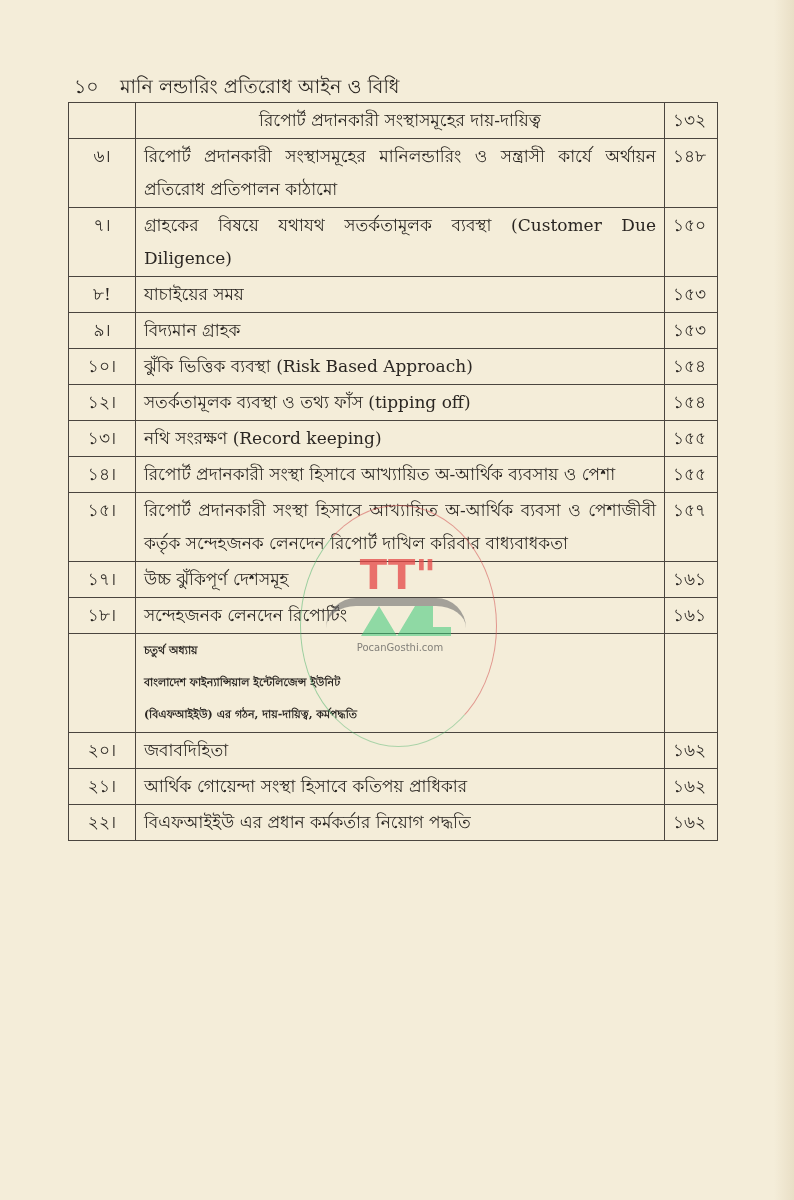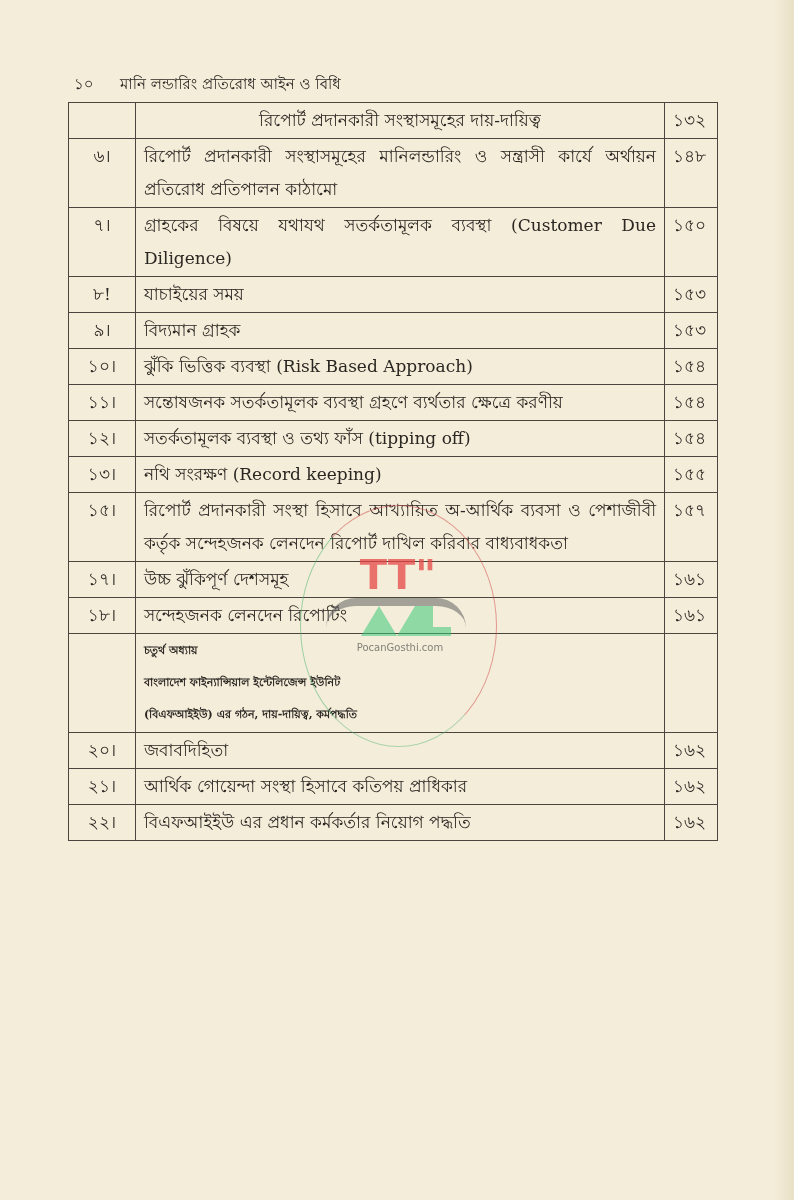--- a/index.html
+++ b/index.html
@@ -9,21 +9,21 @@
     font-family: "DejaVu Serif", "Liberation Serif", serif;
     color: #2a2622;
     position: relative;
   }
   .page-shade {
     position: absolute; right: 0; top: 0; width: 20px; height: 1200px;
     background: linear-gradient(to right, rgba(244,237,217,0), #e9dfc6);
   }
   .running-head {
     position: absolute; left: 74px; top: 72px;
-    font-size: 15px; display: flex; gap: 26px; align-items: baseline;
+    font-size: 19px; display: flex; gap: 26px; align-items: baseline;
   }
   .running-head .pg { width: 20px; }
   table.toc {
     position: absolute; left: 68px; top: 102px;
     width: 650px; border-collapse: collapse;
     font-size: 17px; line-height: 33px;
   }
   table.toc td {
     border: 1.5px solid #4a453f;
     vertical-align: top;
@@ -96,32 +96,32 @@
       <td class="num">৯।</td>
       <td class="title">বিদ্যমান গ্রাহক</td>
       <td class="page">১৫৩</td>
     </tr>
     <tr>
       <td class="num">১০।</td>
       <td class="title">ঝুঁকি ভিত্তিক ব্যবস্থা (Risk Based Approach)</td>
       <td class="page">১৫৪</td>
     </tr>
     <tr>
-      <td class="num">১১।</td>
-      <td class="title">সন্তোষজনক সতর্কতামূলক ব্যবস্থা গ্রহণে ব্যর্থতার ক্ষেত্রে করণীয়</td>
-      <td class="page">১৫৪</td>
-    </tr>
-    <tr>
       <td class="num">১২।</td>
       <td class="title">সতর্কতামূলক ব্যবস্থা ও তথ্য ফাঁস (tipping off)</td>
       <td class="page">১৫৪</td>
     </tr>
     <tr>
       <td class="num">১৩।</td>
       <td class="title">নথি সংরক্ষণ (Record keeping)</td>
+      <td class="page">১৫৫</td>
+    </tr>
+    <tr>
+      <td class="num">১৪।</td>
+      <td class="title">রিপোর্ট প্রদানকারী সংস্থা হিসাবে আখ্যায়িত অ-আর্থিক ব্যবসায় ও পেশা</td>
       <td class="page">১৫৫</td>
     </tr>
     <tr>
       <td class="num">১৫।</td>
       <td class="title">রিপোর্ট প্রদানকারী সংস্থা হিসাবে আখ্যায়িত অ-আর্থিক ব্যবসা ও পেশাজীবী কর্তৃক সন্দেহজনক লেনদেন রিপোর্ট দাখিল করিবার বাধ্যবাধকতা</td>
       <td class="page">১৫৭</td>
     </tr>
     <tr>
       <td class="num">১৭।</td>
       <td class="title">উচ্চ ঝুঁকিপূর্ণ দেশসমূহ</td>

